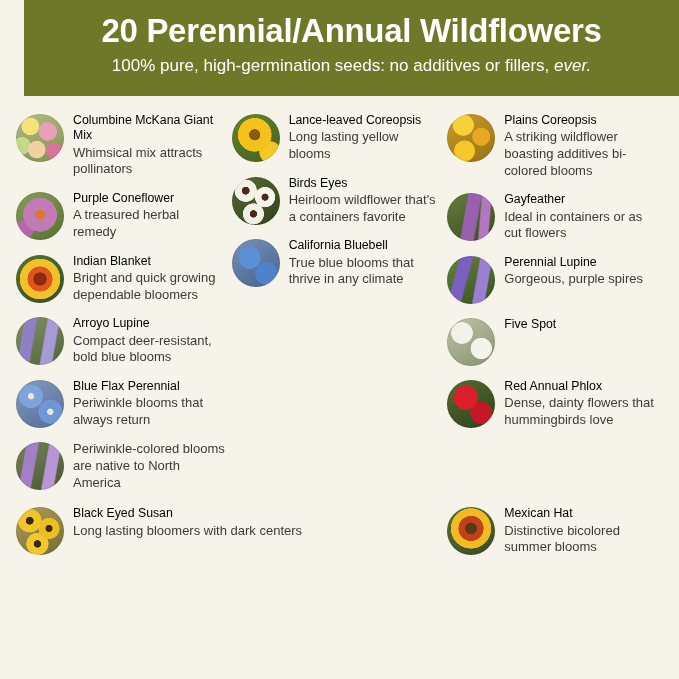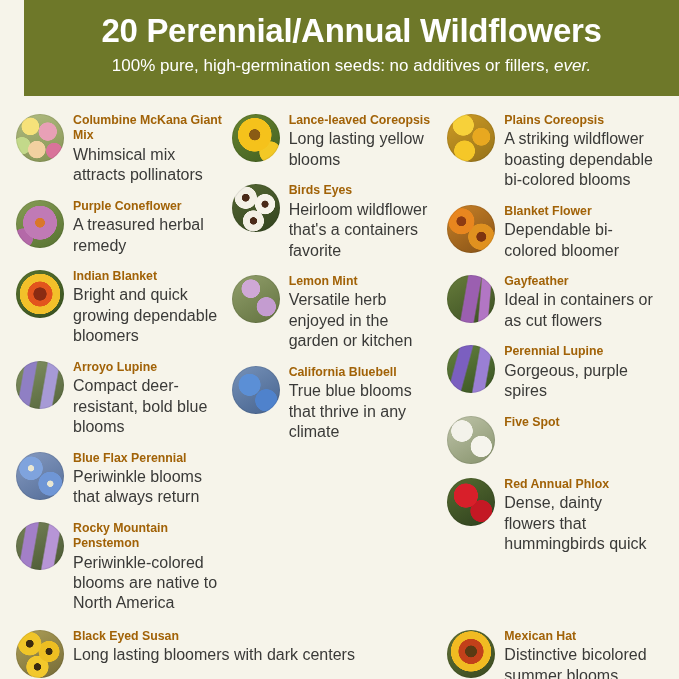--- a/index.html
+++ b/index.html
@@ -95,38 +95,37 @@
     border: 1px solid rgba(0,0,0,0.08);
     box-sizing: border-box;
     background-size: 140% 140%;
     background-position: center;
   }
   .txt {
     padding-top: 1px;
   }
   .name {
     font-size: 12.3px;
-    font-weight: bold;
-    color: #a16207;
+    font-weight: normal;
+    color: #000000;
     line-height: 1.25;
     margin: 0 0 1px 0;
   }
   .desc {
-    font-size: 16px;
+    font-size: 13px;
     color: #3a3a38;
     line-height: 1.28;
     margin: 0;
   }
 
   
   .footer-row {
     display: flex;
     padding: 2px 16px 0 16px;
     box-sizing: border-box;
-    justify-content: space-between;
   }
   .footer-cell {
     width: 33.33%;
     box-sizing: border-box;
     padding-right: 6px;
   }
   .footer-wide {
     width: 66.66%;
   }
   .footer-wide .desc {
@@ -310,21 +309,20 @@
         <div class="item">
           <div class="thumb t-blueflax"></div>
           <div class="txt">
             <p class="name">Blue Flax Perennial</p>
             <p class="desc">Periwinkle blooms that always return</p>
           </div>
         </div>
         <div class="item">
           <div class="thumb t-penstemon"></div>
           <div class="txt">
-            <p class="name">Rocky Mountain Penstemon</p>
             <p class="desc">Periwinkle-colored blooms are native to North America</p>
           </div>
         </div>
       </div>
 
       <div class="col">
         <div class="item">
           <div class="thumb t-lance"></div>
           <div class="txt">
             <p class="name">Lance-leaved Coreopsis</p>
@@ -332,48 +330,34 @@
           </div>
         </div>
         <div class="item">
           <div class="thumb t-birdseyes"></div>
           <div class="txt">
             <p class="name">Birds Eyes</p>
             <p class="desc">Heirloom wildflower that's a containers favorite</p>
           </div>
         </div>
         <div class="item">
-          <div class="thumb t-lemonmint"></div>
-          <div class="txt">
-            <p class="name">Lemon Mint</p>
-            <p class="desc">Versatile herb enjoyed in the garden or kitchen</p>
-          </div>
-        </div>
-        <div class="item">
           <div class="thumb t-bluebell"></div>
           <div class="txt">
             <p class="name">California Bluebell</p>
             <p class="desc">True blue blooms that thrive in any climate</p>
           </div>
         </div>
       </div>
 
       <div class="col">
         <div class="item">
           <div class="thumb t-plains"></div>
           <div class="txt">
             <p class="name">Plains Coreopsis</p>
-            <p class="desc">A striking wildflower boasting dependable bi-colored blooms</p>
-          </div>
-        </div>
-        <div class="item">
-          <div class="thumb t-blanketflower"></div>
-          <div class="txt">
-            <p class="name">Blanket Flower</p>
-            <p class="desc">Dependable bi-colored bloomer</p>
+            <p class="desc">A striking wildflower boasting additives bi-colored blooms</p>
           </div>
         </div>
         <div class="item">
           <div class="thumb t-gayfeather"></div>
           <div class="txt">
             <p class="name">Gayfeather</p>
             <p class="desc">Ideal in containers or as cut flowers</p>
           </div>
         </div>
         <div class="item">
@@ -386,21 +370,21 @@
         <div class="item">
           <div class="thumb t-fivespot"></div>
           <div class="txt">
             <p class="name">Five Spot</p>
           </div>
         </div>
         <div class="item">
           <div class="thumb t-phlox"></div>
           <div class="txt">
             <p class="name">Red Annual Phlox</p>
-            <p class="desc">Dense, dainty flowers that hummingbirds quick</p>
+            <p class="desc">Dense, dainty flowers that hummingbirds love</p>
           </div>
         </div>
       </div>
 
     </div>
   </div>
 
   <div class="footer-row">
     <div class="footer-cell footer-wide">
       <div class="item">

